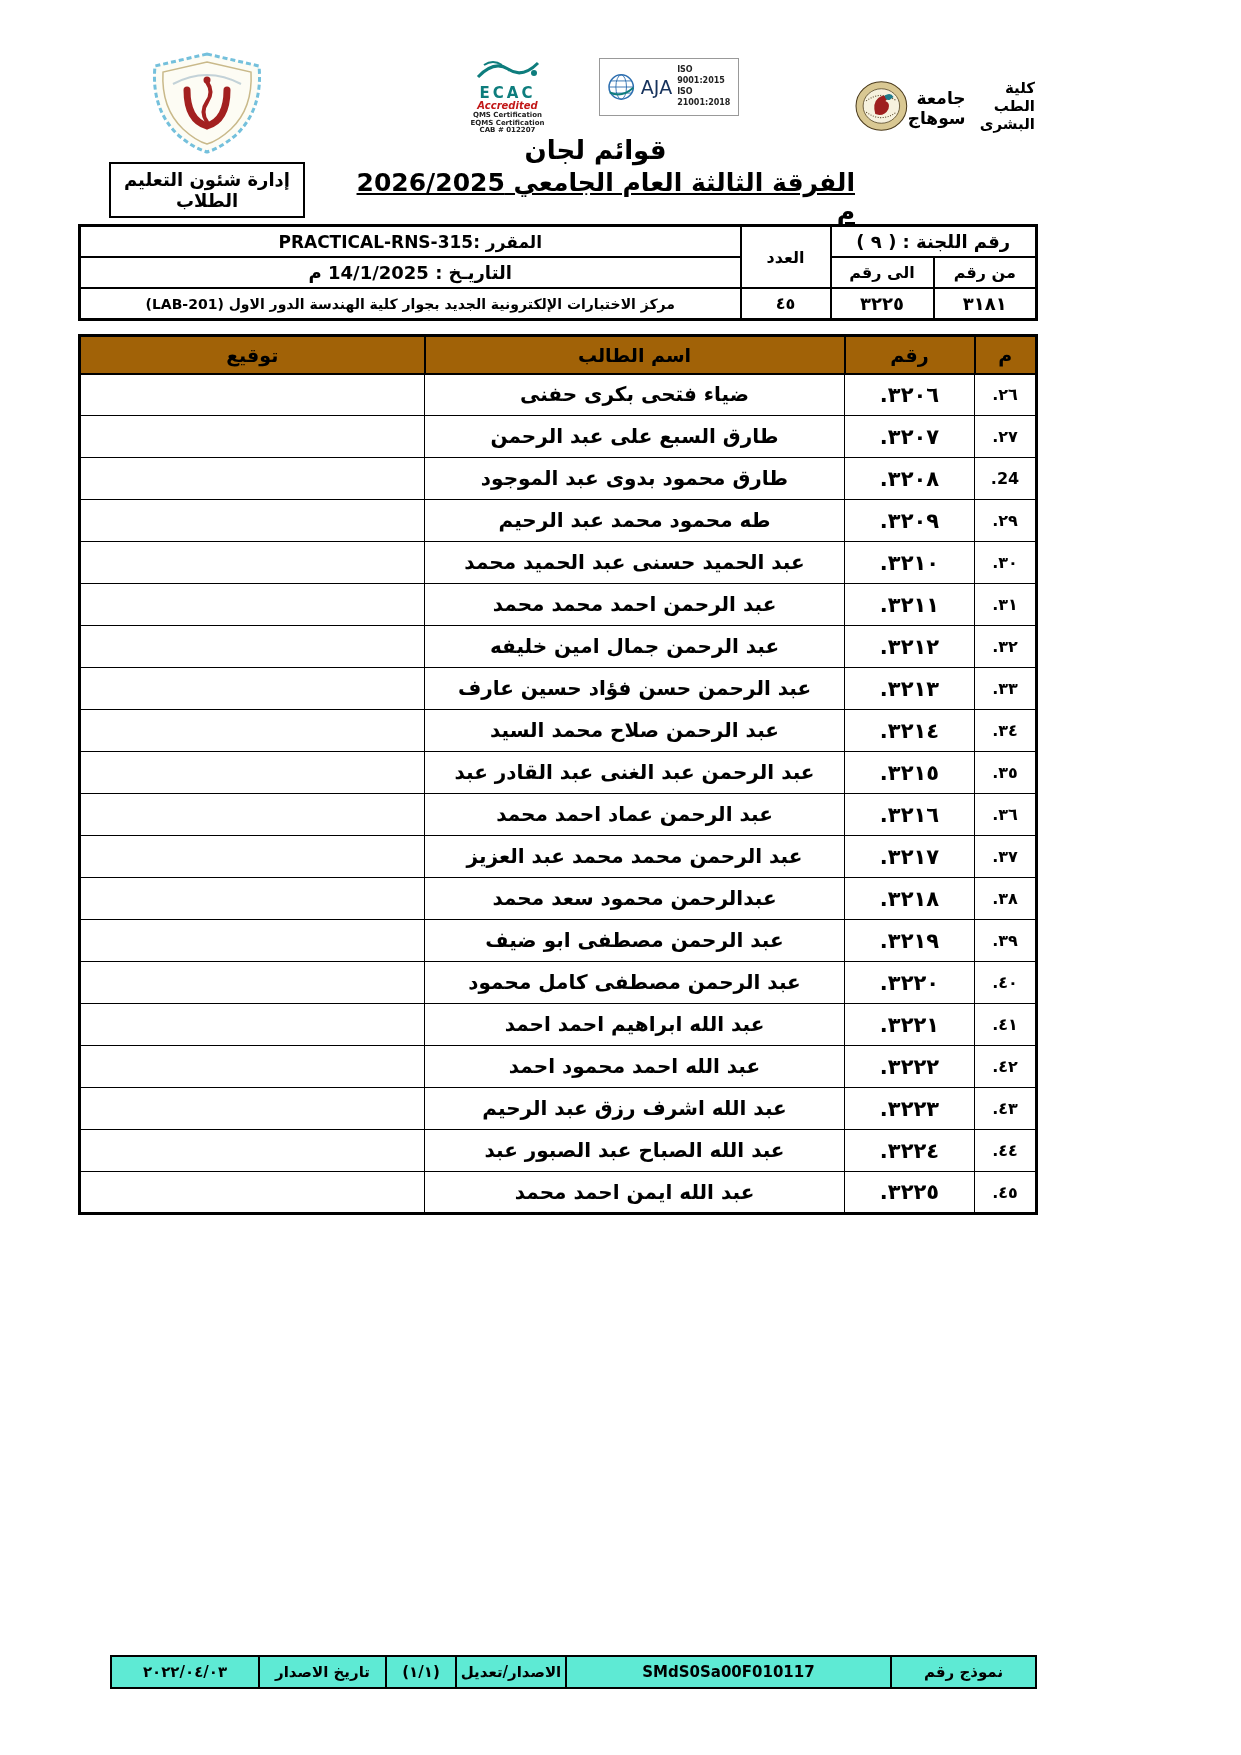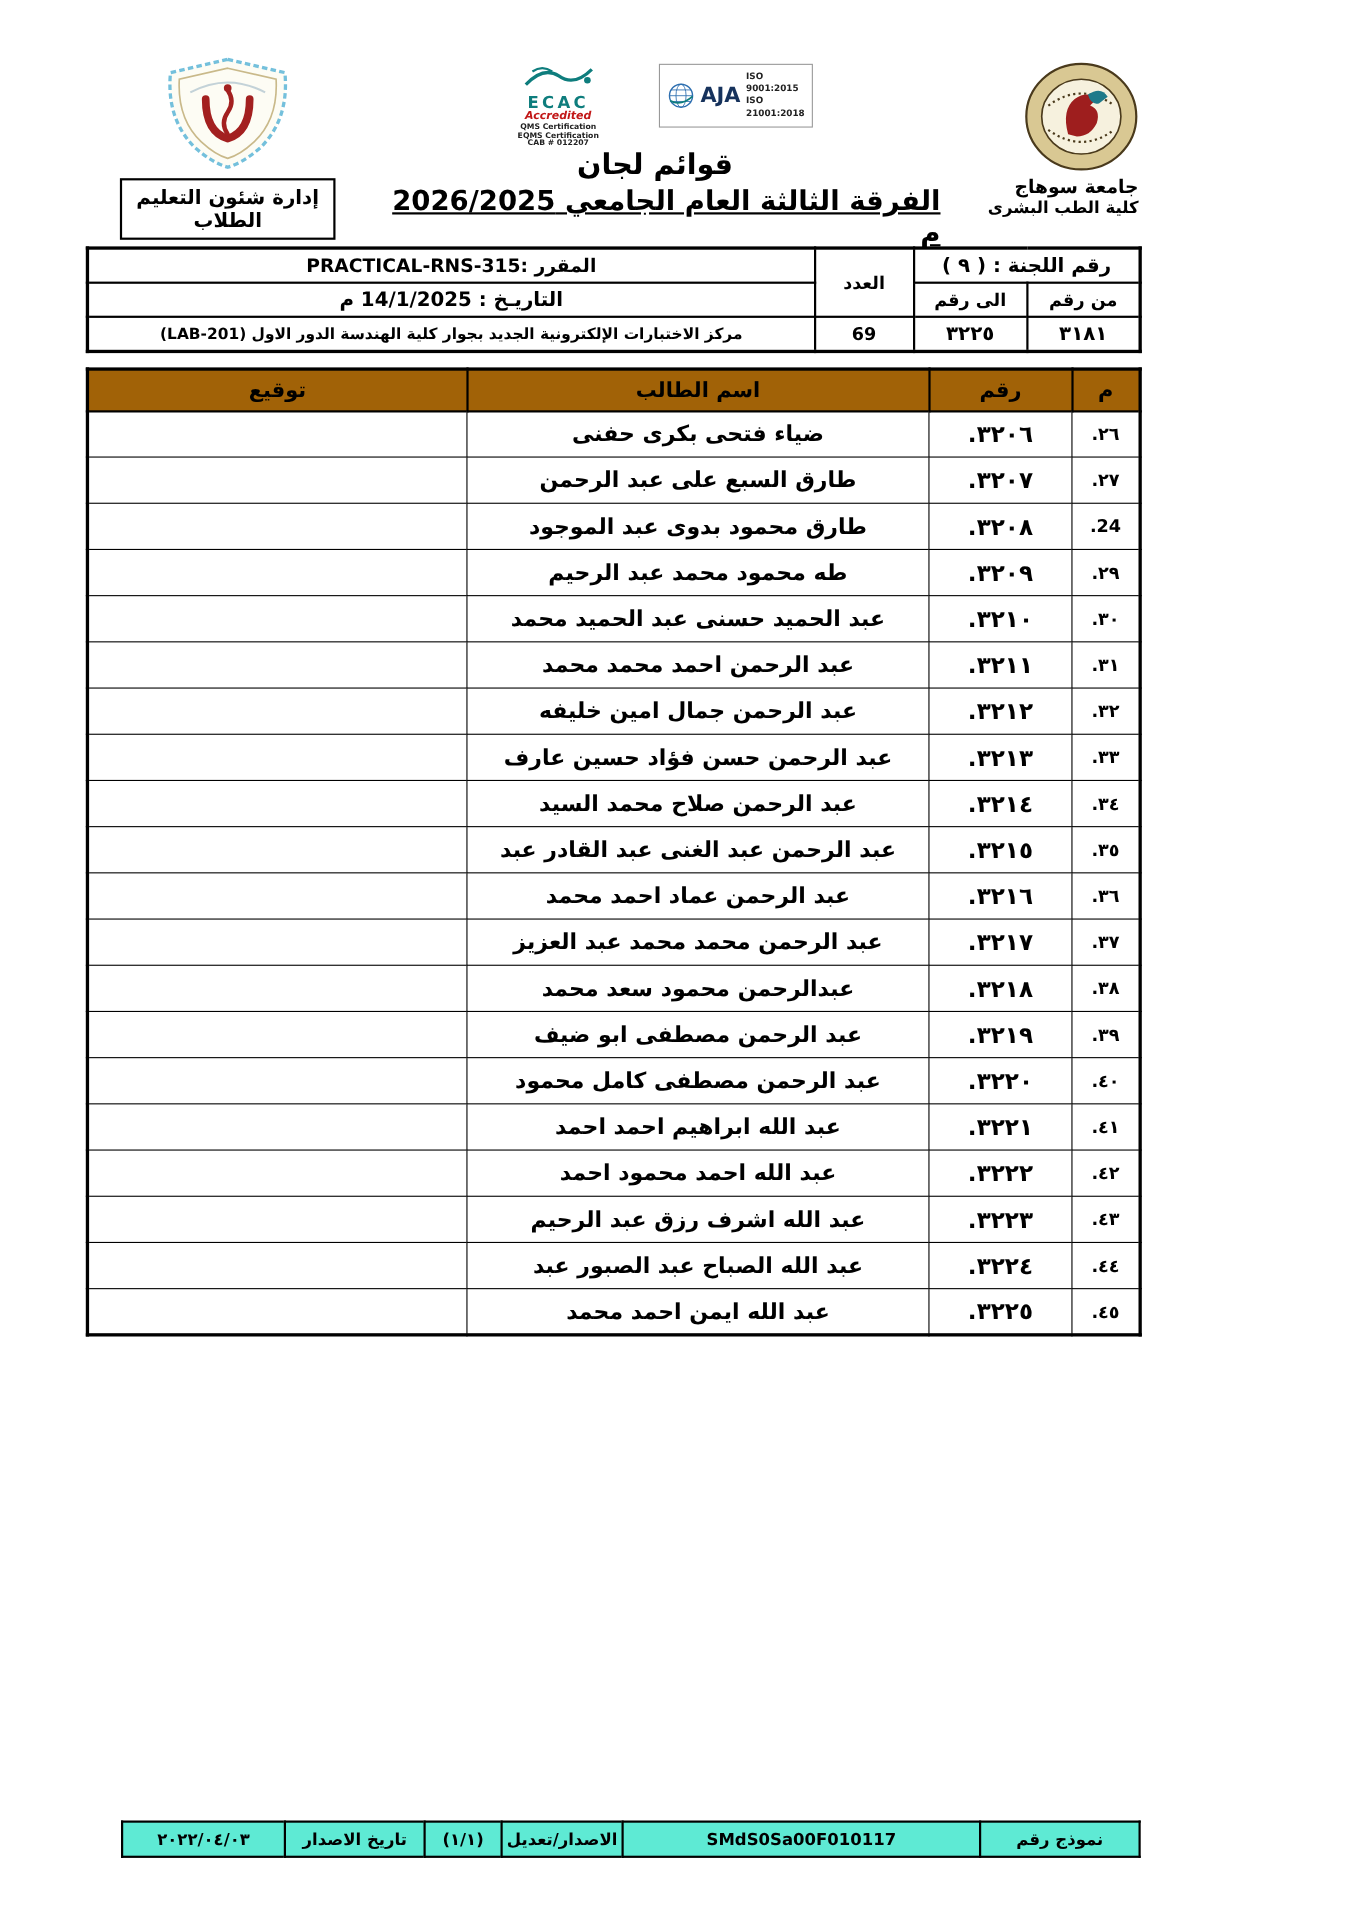--- a/index.html
+++ b/index.html
@@ -7,33 +7,33 @@
   .page {
     position:relative; width:1241px; height:1755px; background:#fff;
     font-family:"DejaVu Sans", sans-serif; color:#000; overflow:hidden;
   }
   .content { position:absolute; left:78px; top:50px; width:957px; }
 
   
   .doc-header { display:flex; flex-direction:row; align-items:flex-start; height:166px; }
   .hdr-left   { width:258px; display:flex; flex-direction:column; align-items:center; }
   .hdr-center { flex:1; display:flex; flex-direction:column; align-items:center; padding-top:8px; }
-  .hdr-right  { width:180px; display:flex; flex-direction:column; align-items:flex-end; padding-top:6px; }
+  .hdr-right  { width:180px; display:flex; flex-direction:row; align-items:center; padding-top:6px; }
 
   .dept-box { margin-top:6px; width:196px; border:2px solid #000; padding:5px 4px;
               text-align:center; font-weight:bold; font-size:18px; background:#fff; }
 
   .logos-row { display:flex; align-items:flex-start; justify-content:center; gap:36px; height:72px; }
   .ecac-block { width:110px; text-align:center; line-height:1.08; }
   .ecac-name { color:#0e7d7d; font-weight:bold; font-size:15px; letter-spacing:3px; }
   .ecac-accredited { color:#c21818; font-weight:bold; font-style:italic; font-size:10px; }
   .ecac-lines { font-size:7px; color:#222; font-weight:bold; }
   .aja-block { border:1px solid #999; width:140px; height:58px; display:flex;
                align-items:center; gap:5px; padding:3px 6px; background:#fff; }
-  .aja-name { color:#16325c; font-weight:bold; font-size:19px; }
+  .aja-name { color:#16325c; font-weight:normal; font-size:19px; }
   .aja-iso { font-size:8px; font-weight:bold; color:#222; line-height:1.35; }
 
   .doc-title    { font-size:26px; font-weight:bold; margin-top:5px; }
   .doc-subtitle { font-size:25px; font-weight:bold; margin-top:3px;text-decoration:underline; }
 
   .univ-name    { font-size:17px; font-weight:bold; margin-top:4px; }
   .univ-faculty { font-size:15px; font-weight:bold; }
 
   
   table { border-collapse:collapse; }
@@ -156,21 +156,21 @@
         <td class="cell-course">المقرر :PRACTICAL-RNS-315</td>
       </tr>
       <tr>
         <td class="cell-range-label">من رقم</td>
         <td class="cell-range-label">الى رقم</td>
         <td class="cell-date">التاريـخ : 14/1/2025 م</td>
       </tr>
       <tr>
         <td class="cell-range-value">٣١٨١</td>
         <td class="cell-range-value">٣٢٢٥</td>
-        <td class="cell-count-value">69</td>
+        <td class="cell-count-value">٤٥</td>
         <td class="cell-location">مركز الاختبارات الإلكترونية الجديد بجوار كلية الهندسة الدور الاول (LAB-201)</td>
       </tr>
     </tbody>
       </table>
 
     <table class="main-table" dir="rtl">
       <colgroup>
         <col class="c-serial">
           <col class="c-number">
           <col class="c-name">

